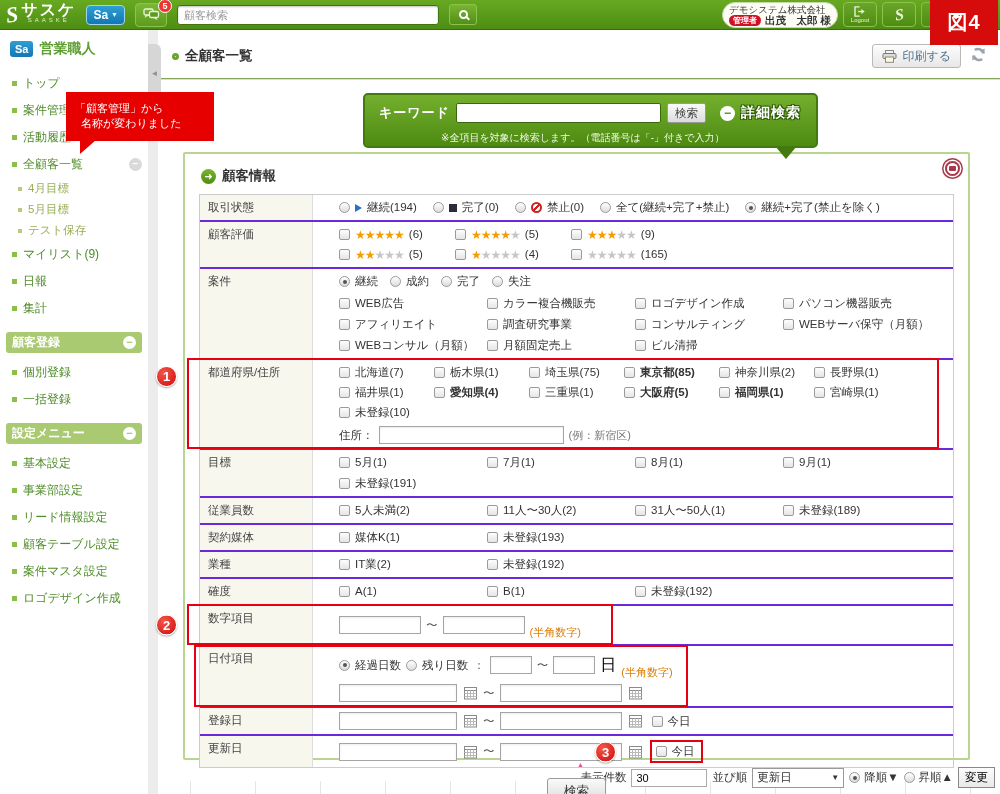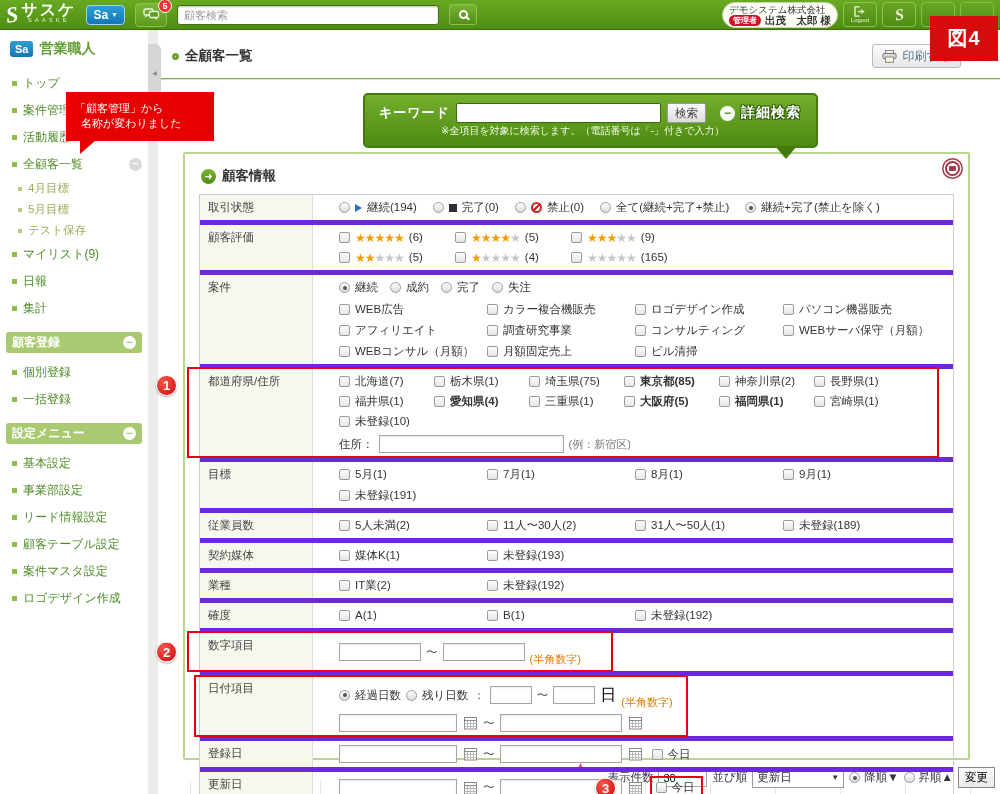--- a/index.html
+++ b/index.html
@@ -33,21 +33,21 @@
   .top-right { margin-left:auto; display:flex; align-items:center; gap:5px; }
   .company-box { background:#fdfdf6; border:1px solid #c8d8a8; border-radius:13px; padding:1px 6px; line-height:11px; }
   .company-name { font-size:9.5px; color:#333; }
   .company-line2 { display:flex; align-items:center; gap:4px; }
   .admin-badge { background:#cf1126; color:#fff; font-size:8px; border-radius:6px; padding:0 4px; font-weight:bold; }
   .user-name { font-size:10.5px; font-weight:bold; color:#333; }
   .top-btn { width:34px; height:25px; background:linear-gradient(#6aa527,#4e8d13); border:1px solid #8cc34d;
     border-radius:4px; display:flex; flex-direction:column; align-items:center; justify-content:center; color:#eaf5d8; }
   .logout-label { font-size:6px; line-height:6px; }
   .ghost { opacity:.85; }
-  .fig-label { position:absolute; top:16px; right:2px; width:68px; height:45px; background:#d60b0b; color:#fff;
+  .fig-label { position:absolute; top:0; right:2px; width:68px; height:45px; background:#d60b0b; color:#fff;
     font-size:20px; font-weight:bold; display:flex; align-items:center; justify-content:center; z-index:60; letter-spacing:1px; }
 
   
   .sidebar { position:absolute; top:30px; left:0; width:148px; bottom:0; background:#fff; z-index:10; }
   .side-gutter { position:absolute; top:30px; left:148px; width:10px; bottom:0; background:#ececec; }
   .side-handle { position:absolute; top:44px; left:148px; width:13px; height:58px; background:#d6d6d6;
     border-radius:0 6px 6px 0; color:#909090; font-size:8px; display:flex; align-items:center; justify-content:center; z-index:11; }
   .app-head { display:flex; align-items:center; gap:6px; padding:10px 8px 12px 10px; }
   .app-badge { background:linear-gradient(#2e9fd4,#1277b4); color:#fff; font-weight:bold; font-size:11px; border-radius:3px; padding:2px 5px; }
   .app-title { color:#5f9e33; font-weight:bold; font-size:14px; }
@@ -87,37 +87,37 @@
     background:linear-gradient(#74af2e,#4c8a11); border:2px solid #427a0d; border-radius:5px; padding:8px 10px 0 14px; }
   .kw-row { display:flex; align-items:center; gap:6px; }
   .kw-label { color:#fff; font-weight:bold; font-size:13px; letter-spacing:1px; }
   .kw-input { width:205px; height:20px; border:1px solid #39690b; border-radius:2px; font-size:11px; padding:0 5px; }
   .kw-btn { background:linear-gradient(#fafafa,#dcdcdc); border:1px solid #999; border-radius:2px; font-size:11.5px;
     color:#444; height:20px; padding:0 7px; cursor:pointer; }
   .kw-minus { width:15px; height:15px; border-radius:50%; background:#fff; color:#4c8a11; font-weight:bold; font-size:12px;
     line-height:14px; text-align:center; margin-left:8px; }
   .kw-adv { color:#fff; font-weight:bold; font-size:14px; letter-spacing:1px;
     text-shadow:1px 1px 0 #2e5c06, -1px 1px 0 #2e5c06, 1px -1px 0 #2e5c06, -1px -1px 0 #2e5c06; }
-  .kw-note { color:#f2fae4; font-size:10px; margin-top:1px; padding-left:62px; }
+  .kw-note { color:#f2fae4; font-size:10px; margin-top:8px; padding-left:62px; }
   .kw-tail { position:absolute; left:775px; top:146px; border-left:11px solid transparent; border-right:11px solid transparent;
     border-top:13px solid #427a0d; z-index:29; }
 
   
   .filter-panel { position:absolute; left:183px; top:152px; width:787px; height:608px; background:#fff;
     border:2px solid #b9d68e; border-radius:2px; z-index:20; }
   .panel-close { position:absolute; top:7px; right:8px; width:15px; height:15px; border-radius:50%; border:2px solid #a8394a;
     box-shadow:0 0 0 1.5px #fff, 0 0 0 3px #a8394a; display:flex; align-items:center; justify-content:center; cursor:pointer; }
   .pc-inner { width:7px; height:5px; background:#a8394a; border-radius:1px; }
   .panel-title { display:flex; align-items:center; gap:6px; padding:13px 0 0 16px; }
   .go-icon { width:15px; height:15px; border-radius:50%; background:linear-gradient(#7ab52e,#4e8c13); color:#fff;
     font-size:10px; line-height:15px; text-align:center; font-weight:bold; }
   .panel-title-txt { font-size:13.5px; font-weight:bold; color:#333; }
 
   .ftable { margin:9px 14px 0 14px; border:1px solid #ccc; }
-  .frow { display:flex; border-bottom:5px solid #6d28d9; position:relative; }
+  .frow { display:flex; border-bottom:2px solid #6d28d9; position:relative; }
   .frow:last-child { border-bottom:none; }
   .fl { width:112px; flex:none; background:#f7f7ee; padding:5px 8px; font-size:11.5px; color:#444; }
   .fv { flex:1; padding:4px 10px 4px 26px; border-left:1px solid #ddd; display:flex; flex-direction:column; justify-content:center; gap:2px; }
 
   .opt { display:inline-flex; align-items:center; gap:5px; font-size:11.5px; color:#333; cursor:pointer; line-height:17px; }
   .opt-label { white-space:nowrap; }
   .opt-label.bold { font-weight:bold; }
   .radio { width:11px; height:11px; border-radius:50%; border:1px solid #9a9a9a; background:linear-gradient(#fff,#dcdcdc);
     position:relative; flex:none; }
   .radio.checked::after { content:''; position:absolute; inset:2.5px; background:#555; border-radius:50%; }
@@ -158,21 +158,21 @@
   .badge-2 { position:absolute; left:-44px; top:50%; transform:translateY(-50%); }
   .badge-3 { position:absolute; left:395px; top:50%; transform:translateY(-50%); }
 
   .panel-search-row { display:flex; justify-content:center; margin-top:10px; }
   .panel-search-btn { background:linear-gradient(#fafafa,#d9d9d9); border:1px solid #9a9a9a; border-radius:3px;
     font-size:12.5px; color:#333; padding:4px 16px; cursor:pointer; box-shadow:0 1px 1px rgba(0,0,0,.15); }
   .panel-tail { position:absolute; left:577px; top:761px; color:#e0569a; font-size:7px; z-index:21; }
 
   
   .bottom-bar { position:absolute; right:5px; bottom:6px; display:flex; align-items:center; gap:5px; font-size:11.5px; color:#333; z-index:15; }
-  .bb-input { width:49px; height:18px; border:1px solid #aaa; font-size:11px; padding:0 4px; }
+  .bb-input { width:76px; height:18px; border:1px solid #aaa; font-size:11px; padding:0 4px; }
   .bb-select { width:92px; height:20px; border:1px solid #999; background:#fff; display:flex; align-items:center;
     font-size:11.5px; padding:0 4px; cursor:pointer; }
   .bb-select .car { margin-left:auto; font-size:8px; color:#333; }
   .bb-radio { display:inline-flex; align-items:center; gap:4px; cursor:pointer; }
   .bb-change { border:1px solid #888; background:linear-gradient(#fcfcfc,#e9e9e9); font-size:11.5px; padding:2px 6px; cursor:pointer; }
   .ticks { position:absolute; left:60px; right:0; bottom:0; height:13px;
     background:repeating-linear-gradient(90deg, #dcdcdc 0 1px, transparent 1px 65px); opacity:.75; }
 </style>
 </head>
 <body>

